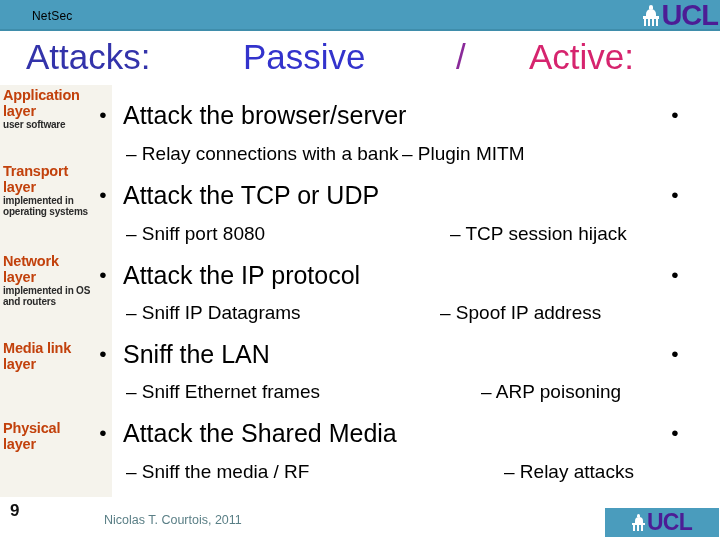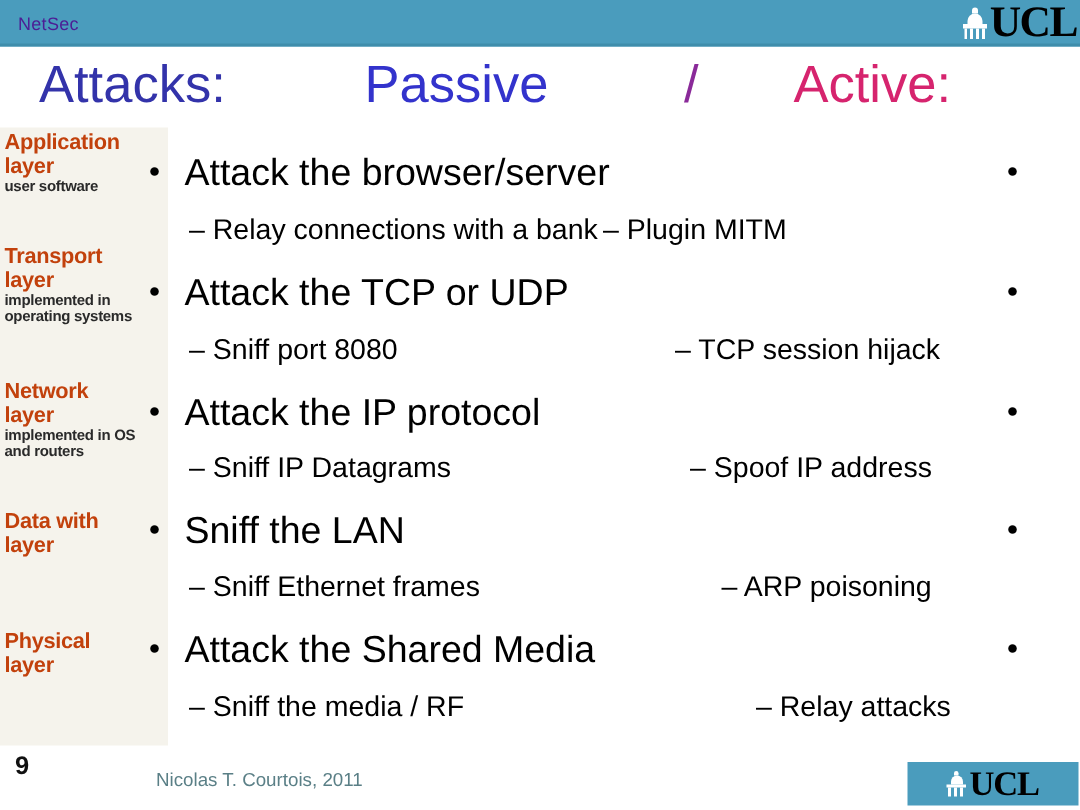--- a/index.html
+++ b/index.html
@@ -19,23 +19,23 @@
   #header-band {
     position: absolute;
     left: 0; top: 0;
     width: 720px; height: 31px;
     background: #4a9cbd;
     border-bottom: 2px solid #3f8dab;
     box-sizing: border-box;
   }
   #header-title {
     position: absolute;
-    left: 12px; top: 9px;
+    left: 32px; top: 9px;
     font-size: 12px;
-    color: #4c1d95;
+    color: #000000;
     letter-spacing: .2px;
     line-height: 14px;
   }
   
   #header-logo {
     position: absolute;
     right: 2px; top: 0px;
     height: 31px;
     display: flex;
     align-items: center;
@@ -69,25 +69,25 @@
   .ucl-dome .dome-cols {
     position: absolute;
     left: 1px; top: 14px;
     width: 14px; height: 7px;
     background:
       repeating-linear-gradient(to right,
         #ffffff 0px, #ffffff 2px,
         transparent 2px, transparent 4px);
   }
   .ucl-word {
-    font-family: Liberation Serif, serif;
+    font-family: Liberation Sans, sans-serif;
     font-weight: bold;
     font-size: 29px;
     letter-spacing: -1px;
-    color: #000000;
+    color: #4c1d95;
     line-height: 29px;
   }
 
   
   #slide-title {
     position: absolute;
     left: 0; top: 36px;
     width: 720px; height: 42px;
     font-size: 35px;
     line-height: 42px;
@@ -181,21 +181,21 @@
   #row3-main { top: 258px; }
   #row3-sub  { top: 300px; }
   #row4-main { top: 337px; }
   #row4-sub  { top: 379px; padding-left: 12px; }
   #row5-main { top: 416px; }
   #row5-sub  { top: 459px; }
 
   
   #row1-sub .sub-right { left: 402px; }
   #row2-sub .sub-right { left: 450px; }
-  #row3-sub .sub-right { left: 460px; }
+  #row3-sub .sub-right { left: 440px; }
   #row4-sub .sub-right { left: 481px; }
   #row5-sub .sub-right { left: 504px; }
 
   
   #slide-number {
     position: absolute;
     left: 10px; top: 501px;
     font-size: 17px;
     font-weight: bold;
     color: #111111;
@@ -265,21 +265,21 @@
   </div>
 
   <div class="layer-block" id="layer-net">
     <div class="layer-name">Network</div>
     <div class="layer-name">layer</div>
     <div class="layer-sub">implemented in OS</div>
     <div class="layer-sub">and routers</div>
   </div>
 
   <div class="layer-block" id="layer-dat">
-    <div class="layer-name">Data with</div>
+    <div class="layer-name">Media link</div>
     <div class="layer-name">layer</div>
   </div>
 
   <div class="layer-block" id="layer-phy">
     <div class="layer-name">Physical</div>
     <div class="layer-name">layer</div>
   </div>
 
 </div>
 

